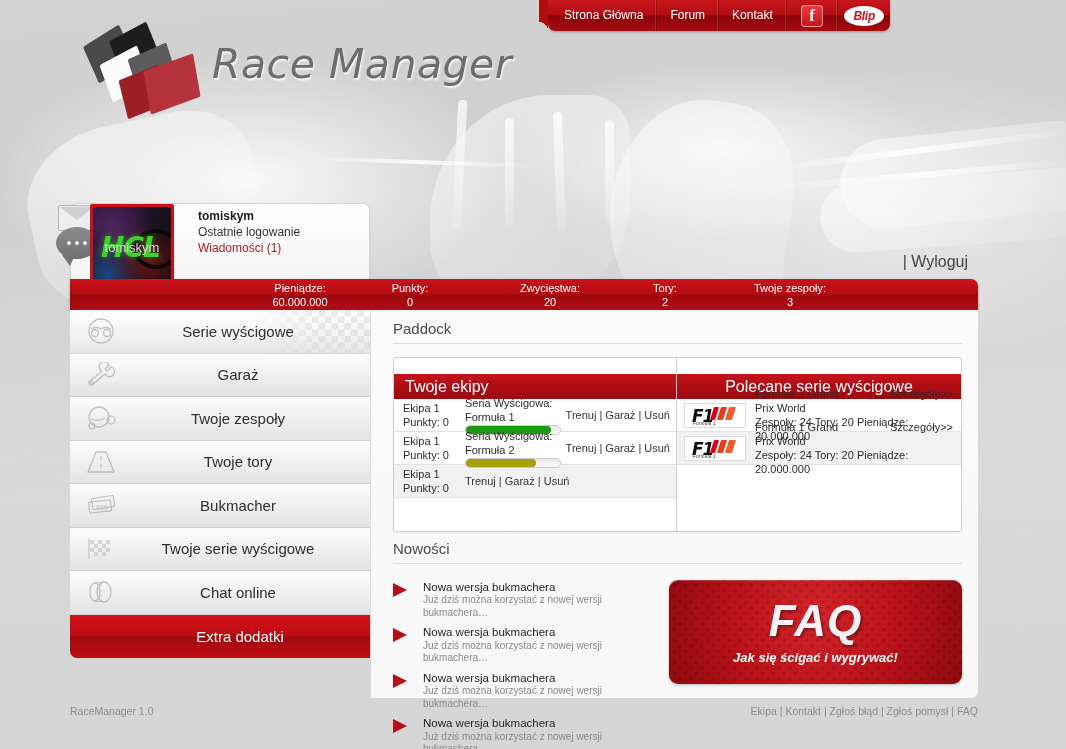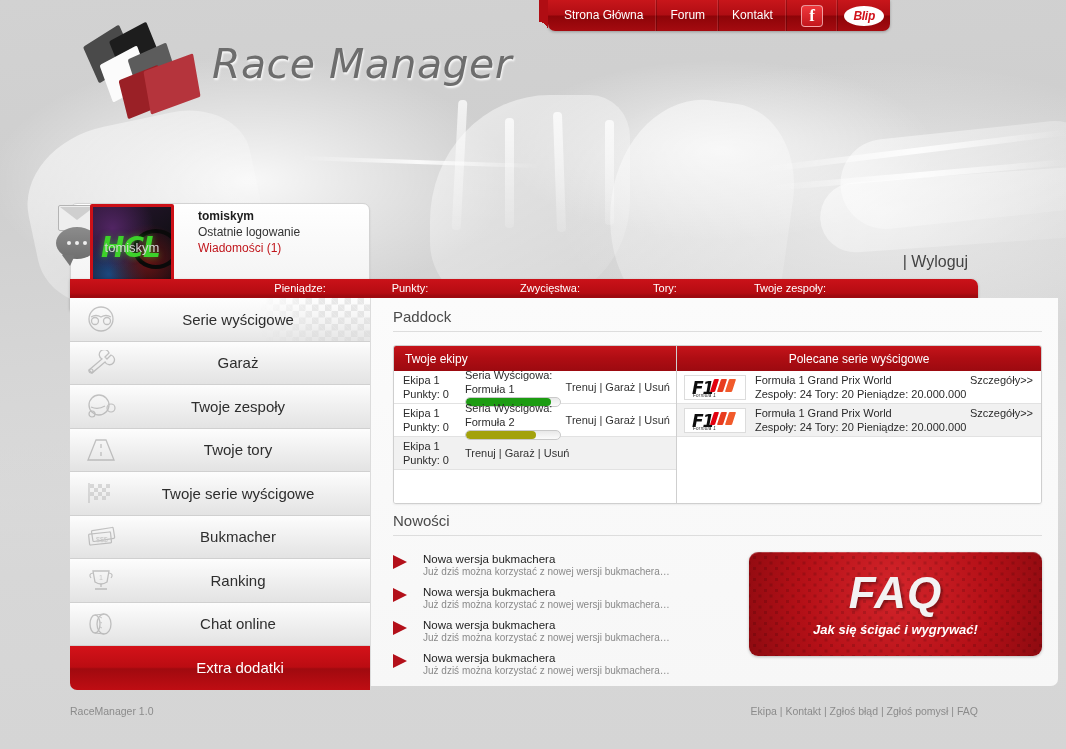--- a/index.html
+++ b/index.html
@@ -287,22 +287,22 @@
     color: #fff;
     font-size: 11px;
     line-height: 14px;
   }
   .stat b { display: block; font-weight: normal; }
   .stat span { display: block; }
 
   
   .body-wrap {
     position: absolute;
-    left: 0; top: 95px;
-    width: 988px; height: 388px;
+    left: 0; top: 107px;
+    width: 908px; height: 388px;
     display: flex;
     border-radius: 18px;
   }
 
   
   .sidebar { width: 300px; }
   .side-item {
     position: relative;
     height: 43.5px;
     background: linear-gradient(180deg, #fdfdfd 0%, #efefef 52%, #e3e3e3 100%);
@@ -379,23 +379,24 @@
     background: #fff;
     display: flex;
     box-shadow: 0 1px 2px rgba(0,0,0,0.06);
   }
   .pad-col-left { width: 283px; border-right: 1px solid #cfcfcf; }
   .pad-col-right { flex: 1; }
   .pad-head {
     height: 25px;
     background: linear-gradient(180deg, #c5141a 0%, #ae0d13 50%, #9c0a10 100%);
     color: #fff;
-    font-size: 12px;
+    font-size: 16px;
     display: flex;
     align-items: center;
+    margin-top: 16px;
   }
   .pad-head.left { padding-left: 11px; }
   .pad-head.right { justify-content: center; }
   .team-row {
     height: 33px;
     border-bottom: 1px solid #e2e2e2;
     display: flex;
     align-items: center;
     padding: 0 6px 0 9px;
     background: #ffffff;
@@ -671,20 +672,31 @@
       </div>
 
       <div class="side-item">
         <div class="side-icon">
           <svg width="34" height="26" viewBox="0 0 34 26">
               <path d="M12 3 L22 3 L30 23 L4 23 z" fill="none" stroke="#8e8e8e" stroke-width="1.3"></path>
               <path d="M17 7 L17 11 M17 15 L17 19" stroke="#8e8e8e" stroke-width="1.3"></path>
             </svg>
         </div>
         <div class="side-label">Twoje tory</div>
+      </div>
+
+      <div class="side-item">
+        <div class="side-icon">
+          <svg width="34" height="26" viewBox="0 0 34 26">
+              <rect x="5" y="9" width="22" height="11" rx="1" fill="none" stroke="#8e8e8e" stroke-width="1.2" transform="rotate(-6 16 14)"></rect>
+              <rect x="8" y="5" width="22" height="11" rx="1" fill="none" stroke="#8e8e8e" stroke-width="1.2" transform="rotate(-9 19 10)"></rect>
+              <text x="12" y="18" font-size="7" fill="#9a9a9a" font-family="sans-serif">$$$</text>
+            </svg>
+        </div>
+        <div class="side-label">Bukmacher</div>
       </div>
 
       <div class="side-item">
         <div class="side-icon">
           <svg width="34" height="26" viewBox="0 0 34 26">
               <g fill="#bbbbbb">
                 <rect x="6" y="4" width="4" height="4"></rect>
                 <rect x="14" y="4" width="4" height="4"></rect>
                 <rect x="22" y="4" width="4" height="4"></rect>
                 <rect x="10" y="8" width="4" height="4"></rect>
@@ -694,43 +706,20 @@
                 <rect x="22" y="12" width="4" height="4"></rect>
                 <rect x="10" y="16" width="4" height="4"></rect>
                 <rect x="18" y="16" width="4" height="4"></rect>
               </g>
               <path d="M5 3 L5 23" stroke="#9a9a9a" stroke-width="1.2"></path>
             </svg>
         </div>
         <div class="side-label">Twoje serie wyścigowe</div>
       </div>
 
-      <div class="side-item">
-        <div class="side-icon">
-          <svg width="34" height="26" viewBox="0 0 34 26">
-              <rect x="5" y="9" width="22" height="11" rx="1" fill="none" stroke="#8e8e8e" stroke-width="1.2" transform="rotate(-6 16 14)"></rect>
-              <rect x="8" y="5" width="22" height="11" rx="1" fill="none" stroke="#8e8e8e" stroke-width="1.2" transform="rotate(-9 19 10)"></rect>
-              <text x="12" y="18" font-size="7" fill="#9a9a9a" font-family="sans-serif">$$$</text>
-            </svg>
-        </div>
-        <div class="side-label">Bukmacher</div>
-      </div>
-
-      <div class="side-item">
-        <div class="side-icon">
-          <svg width="34" height="26" viewBox="0 0 34 26">
-              <path d="M9 4 L25 4 L23 15 q-6 4 -12 0 z" fill="none" stroke="#8e8e8e" stroke-width="1.3"></path>
-              <path d="M9 6 q-5 1 -2 5" fill="none" stroke="#8e8e8e" stroke-width="1.2"></path>
-              <path d="M25 6 q5 1 2 5" fill="none" stroke="#8e8e8e" stroke-width="1.2"></path>
-              <path d="M17 17 L17 20 M11 22 L23 22" stroke="#8e8e8e" stroke-width="1.3"></path>
-              <text x="15" y="13" font-size="7" fill="#9a9a9a" font-family="sans-serif">1</text>
-            </svg>
-        </div>
-        <div class="side-label">Ranking</div>
-      </div>
 
       <div class="side-item">
         <div class="side-icon">
           <svg width="34" height="26" viewBox="0 0 34 26">
               <ellipse cx="20" cy="13" rx="7" ry="10" fill="none" stroke="#8e8e8e" stroke-width="1.3"></ellipse>
               <ellipse cx="11" cy="13" rx="5" ry="9" fill="none" stroke="#8e8e8e" stroke-width="1.3"></ellipse>
               <path d="M11 4 L20 3 M11 22 L20 23" stroke="#8e8e8e" stroke-width="1.2"></path>
               <path d="M16 6 L18 7 M16 11 L18 12 M16 16 L18 17" stroke="#9a9a9a" stroke-width="1"></path>
             </svg>
         </div>

